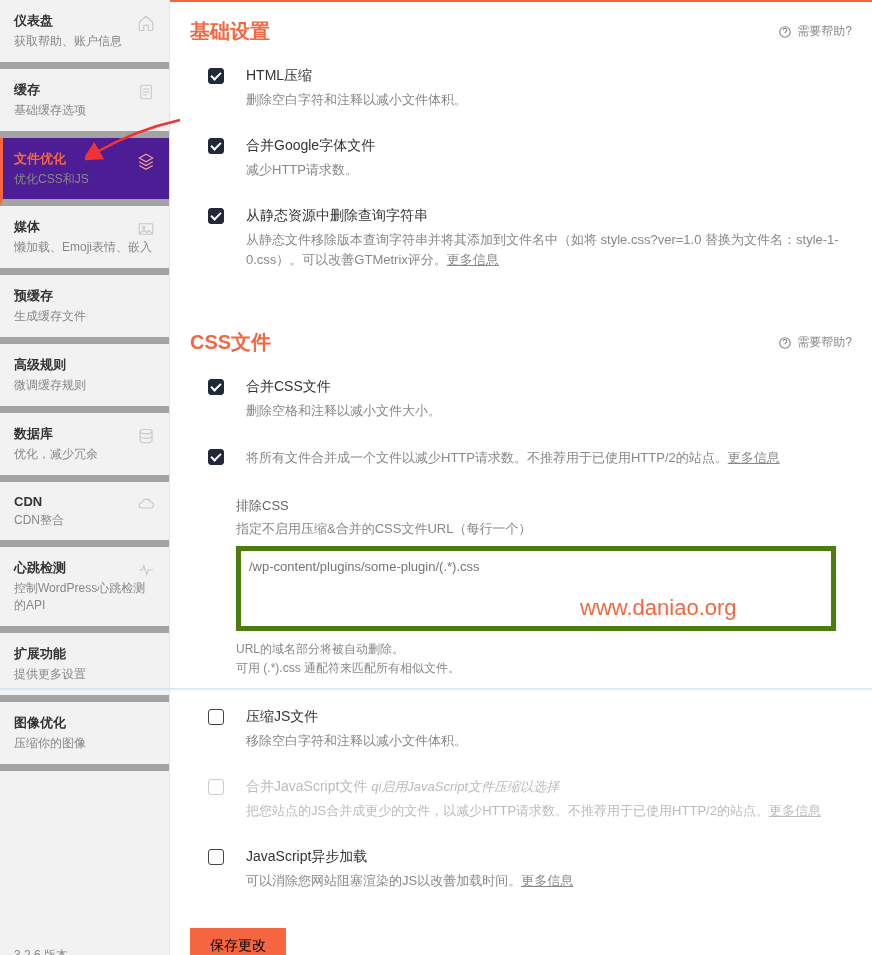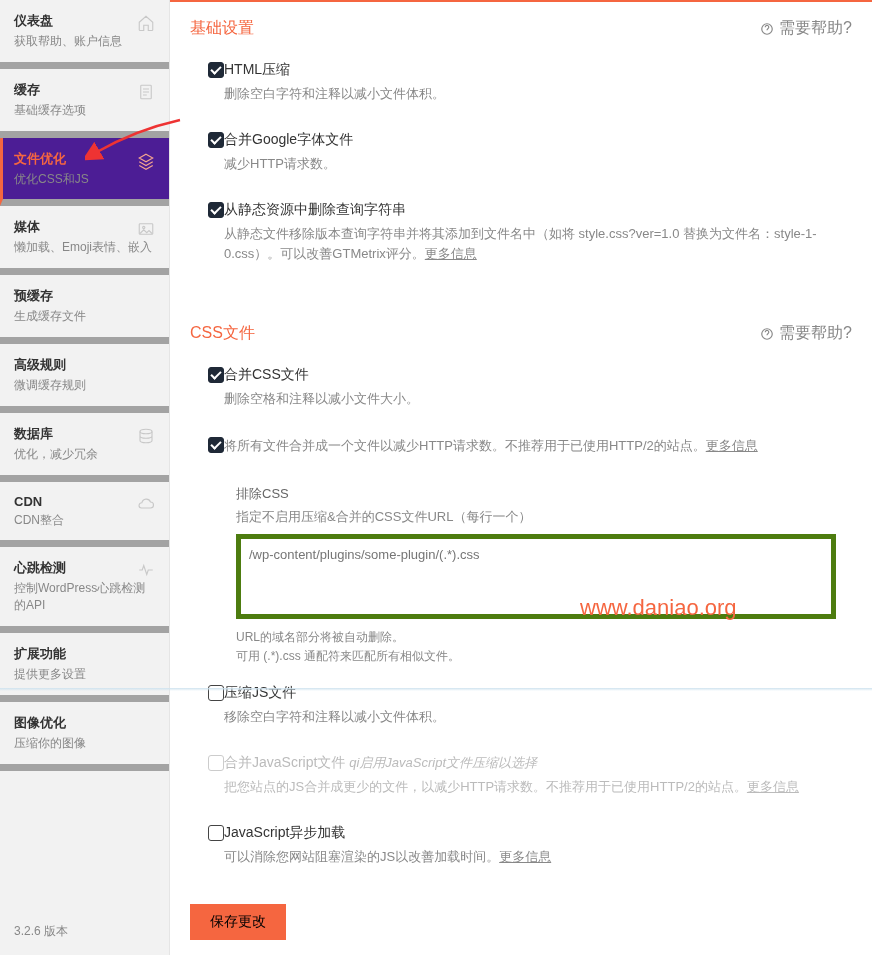--- a/index.html
+++ b/index.html
@@ -13,34 +13,34 @@
 .nav-title{font-size:13px;font-weight:600;color:#333;margin-bottom:3px}
 .nav-sub{font-size:12px;color:#888;line-height:1.4}
 .nav-icon{position:absolute;right:14px;top:14px;color:#c8c8c8}
 .nav-icon svg{width:18px;height:18px;stroke:currentColor;fill:none;stroke-width:1.5}
 .version{position:absolute;bottom:20px;left:14px;color:#888;font-size:12px}
 .main{flex:1;padding:0 20px 20px;position:relative;background:#fff}
 .main::before{content:'';position:absolute;top:0;left:0;right:0;height:2px;background:#f56640}
 .arrow{position:absolute;left:-85px;top:115px;pointer-events:none}
 .section-hdr{display:flex;justify-content:space-between;align-items:center;margin-top:18px;margin-bottom:14px}
 .section-hdr.mt-more{margin-top:40px}
-.section-title{color:#f56640;font-size:16px;font-weight:400}
-.help-link{color:#888;font-size:16px;display:flex;align-items:center;gap:5px;cursor:pointer}
+.section-title{color:#f56640;font-size:20px;font-weight:700}
+.help-link{color:#888;font-size:12px;display:flex;align-items:center;gap:5px;cursor:pointer}
 .help-link svg{width:14px;height:14px;stroke:#888;fill:none;stroke-width:2}
-.opt{display:flex;gap:0;padding:8px 0 18px 18px}
+.opt{display:flex;gap:22px;padding:8px 0 18px 18px}
 .chk{width:16px;height:16px;border:1px solid #444;border-radius:3px;flex-shrink:0;margin-top:1px;position:relative;cursor:pointer}
 .chk.on{background:#1f2937;border-color:#1f2937}
 .chk.on::after{content:'';position:absolute;left:4px;top:1px;width:4px;height:8px;border:solid #fff;border-width:0 2px 2px 0;transform:rotate(45deg)}
 .opt-body{flex:1}
 .opt-title{font-size:14px;color:#333;margin-bottom:5px}
 .opt-title i{font-style:italic;color:#999;font-size:13px}
 .opt-desc{font-size:13px;color:#888;line-height:1.6}
 .opt.dim .opt-title,.opt.dim .opt-desc,.opt.dim .opt-title i{color:#bbb}
 .lnk{text-decoration:underline;color:inherit;cursor:pointer}
-.sub-block{margin:10px 0 4px 46px}
+.sub-block{margin:10px 0 16px 46px}
 .sub-label{font-size:13px;color:#666;margin-bottom:5px}
 .sub-hint{font-size:13px;color:#888;margin-bottom:8px}
 .ta{width:100%;max-width:600px;height:85px;border:5px solid #4d7c0f;padding:8px;font-size:13px;font-family:inherit;resize:none;color:#888}
 .below-hint{font-size:12px;color:#888;line-height:1.6;margin-top:6px}
 .save-btn{background:#f56640;color:#000000;border:none;padding:9px 20px;margin:18px 0 0 0;font-size:14px;cursor:pointer}
 .wm{position:absolute;left:410px;top:595px;color:#f56640;font-size:22px;font-weight:500;pointer-events:none}
 .hgrad{position:absolute;left:0;right:0;top:688px;height:3px;background:linear-gradient(#cfe3ef,transparent)}
 </style>
 </head>
 <body>

